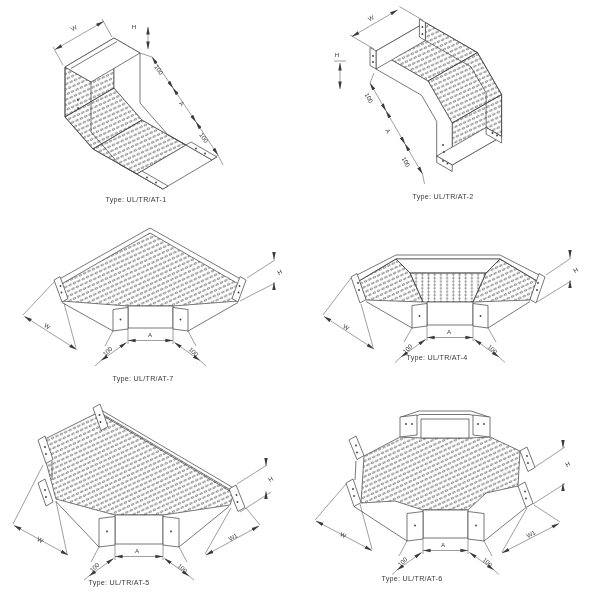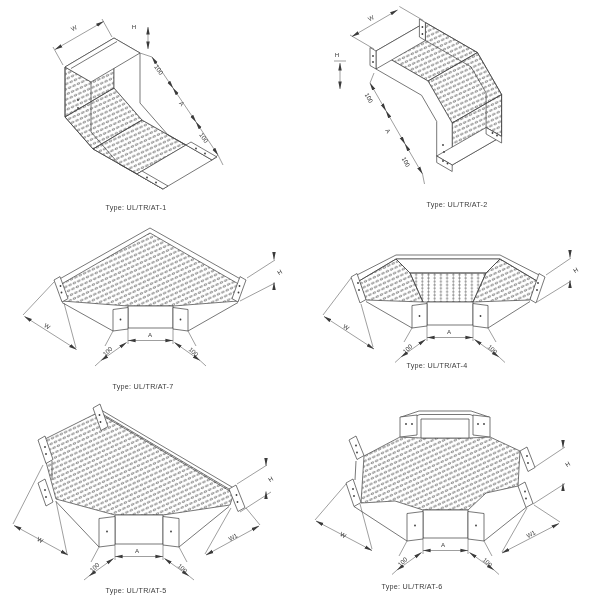--- a/index.html
+++ b/index.html
@@ -7,21 +7,21 @@
   .sheet{position:absolute;inset:0;background:#ffffff;}
   svg.fig{position:absolute;overflow:visible;}
   .o{fill:#ffffff;stroke:#3e3e3e;stroke-width:.7;stroke-linejoin:round;}
   .p{fill:url(#perf);stroke:#3e3e3e;stroke-width:.7;stroke-linejoin:round;}
   .pf{fill:url(#perffan);stroke:#3e3e3e;stroke-width:.7;stroke-linejoin:round;}
   .ln{fill:none;stroke:#3e3e3e;stroke-width:.7;}
   .dim{fill:none;stroke:#3e3e3e;stroke-width:.5;}
   .lbl{font-family:"Liberation Sans",sans-serif;font-size:6.2px;fill:#3a3a3a;text-anchor:middle;}
   .dot{fill:#3a3a3a;stroke:none;}
   .slot{fill:none;stroke:#3f3f3f;stroke-width:.55;}
-  .cap{position:absolute;transform:translateX(-50%);font-size:7.2px;color:#3a3a3a;letter-spacing:.25px;white-space:nowrap;margin-top:8px;}
+  .cap{position:absolute;transform:translateX(-50%);font-size:7.2px;color:#3a3a3a;letter-spacing:.25px;white-space:nowrap;}
 </style>
 </head>
 <body>
 
 <div class="sheet">
 
 
 <svg width="0" height="0">
   <defs>
     <pattern id="perf" width="7.5" height="6" patternUnits="userSpaceOnUse" patternTransform="rotate(14)">
@@ -113,21 +113,21 @@
     <line class="dim" x1="64" y1="68" x2="60" y2="78"></line>
     <line class="dim" x1="60" y1="78" x2="76" y2="105.8" marker-start="url(#ar)" marker-end="url(#ar)"></line>
     <line class="dim" x1="76" y1="105.8" x2="95" y2="138.9" marker-start="url(#ar)" marker-end="url(#ar)"></line>
     <line class="dim" x1="95" y1="138.9" x2="112.5" y2="169" marker-start="url(#ar)" marker-end="url(#ar)"></line>
     <line class="dim" x1="112.5" y1="169" x2="114.5" y2="179"></line>
     <text class="lbl" x="57" y="94" transform="rotate(60 57 94)">100</text>
     <text class="lbl" x="76" y="127" transform="rotate(60 76 127)">A</text>
     <text class="lbl" x="94" y="158" transform="rotate(60 94 158)">100</text>
   </g>
 </svg>
-<div class="cap" style="left:457px;top:192px">Type: UL/TR/AT-2</div>
+<div class="cap" style="left:443px;top:192px">Type: UL/TR/AT-2</div>
 
 
 <svg class="fig" style="left:10px;top:222px" width="285" height="158" viewBox="0 0 285 158">
   <g>
     <polygon class="p" points="140,10 48,62 52,79 118,84 163,84 228,79 232,62"></polygon>
     <polygon class="o" points="46,59 140,6 234,59 232,64 140,11 48,64"></polygon>
     <polygon class="o" points="44,58 50,54.6 58,76.6 52,80"></polygon>
     <circle class="dot" cx="50.5" cy="64" r=".9"></circle>
         <circle class="dot" cx="51.5" cy="70.5" r=".9"></circle>
     <polygon class="o" points="236,58 230,54.6 222,76.6 228,80"></polygon>
@@ -262,21 +262,21 @@
     <line class="dim" x1="89" y1="149" x2="81" y2="164"></line>
     <line class="dim" x1="103.5" y1="160.5" x2="79" y2="178" marker-start="url(#ar)" marker-end="url(#ar)"></line>
     <line class="dim" x1="79" y1="178" x2="74" y2="182"></line>
     <text class="lbl" x="86" y="171" transform="rotate(-42 86 171)">100</text>
     <line class="dim" x1="169" y1="149" x2="177" y2="164"></line>
     <line class="dim" x1="154.5" y1="160.5" x2="179" y2="178" marker-start="url(#ar)" marker-end="url(#ar)"></line>
     <line class="dim" x1="179" y1="178" x2="184" y2="182"></line>
     <text class="lbl" x="171" y="172" transform="rotate(42 171 172)">100</text>
   </g>
 </svg>
-<div class="cap" style="left:136px;top:578px">Type: UL/TR/AT-5</div>
+<div class="cap" style="left:119px;top:578px">Type: UL/TR/AT-5</div>
 
 
 <svg class="fig" style="left:305px;top:398px" width="295" height="182" viewBox="0 0 295 182">
   <g>
     <polygon class="p" points="95,39 116,40 164,40 185,39 215,53 213,88 181,95 163,112 118,112 90,103 56,105 59,58"></polygon>
     <polygon class="o" points="96,19 114,13 166,13 184,19 182,22.5 165,16.5 115,16.5 98,22.5"></polygon>
     <polygon class="o" points="116,21 164,21 164,40 116,40"></polygon>
     <polygon class="o" points="95,19 112,17 112,37 95,39"></polygon>
     <circle class="dot" cx="101" cy="26" r=".9"></circle>
         <circle class="dot" cx="107" cy="26" r=".9"></circle>

